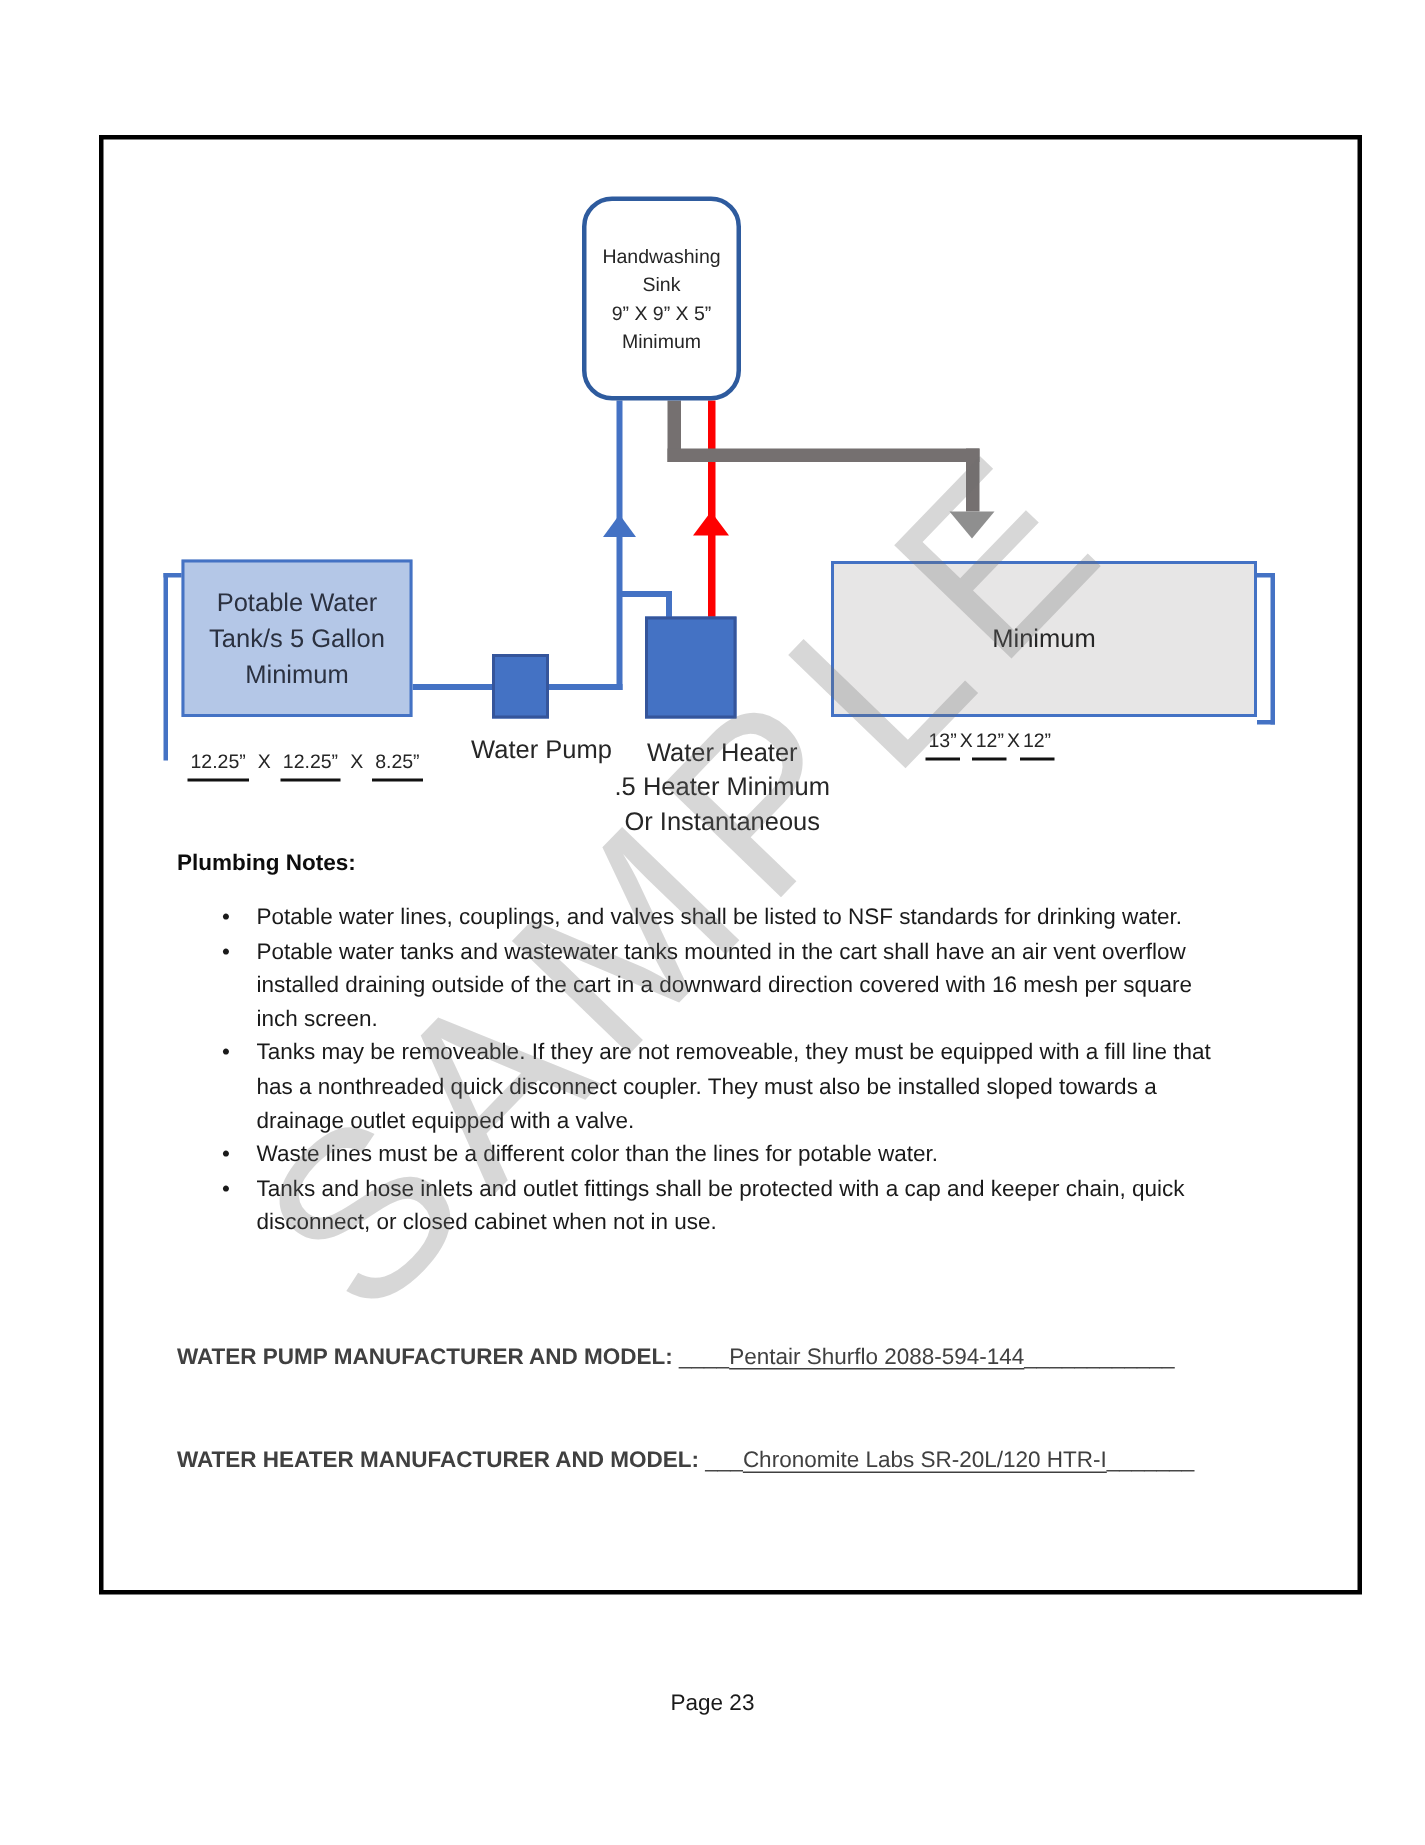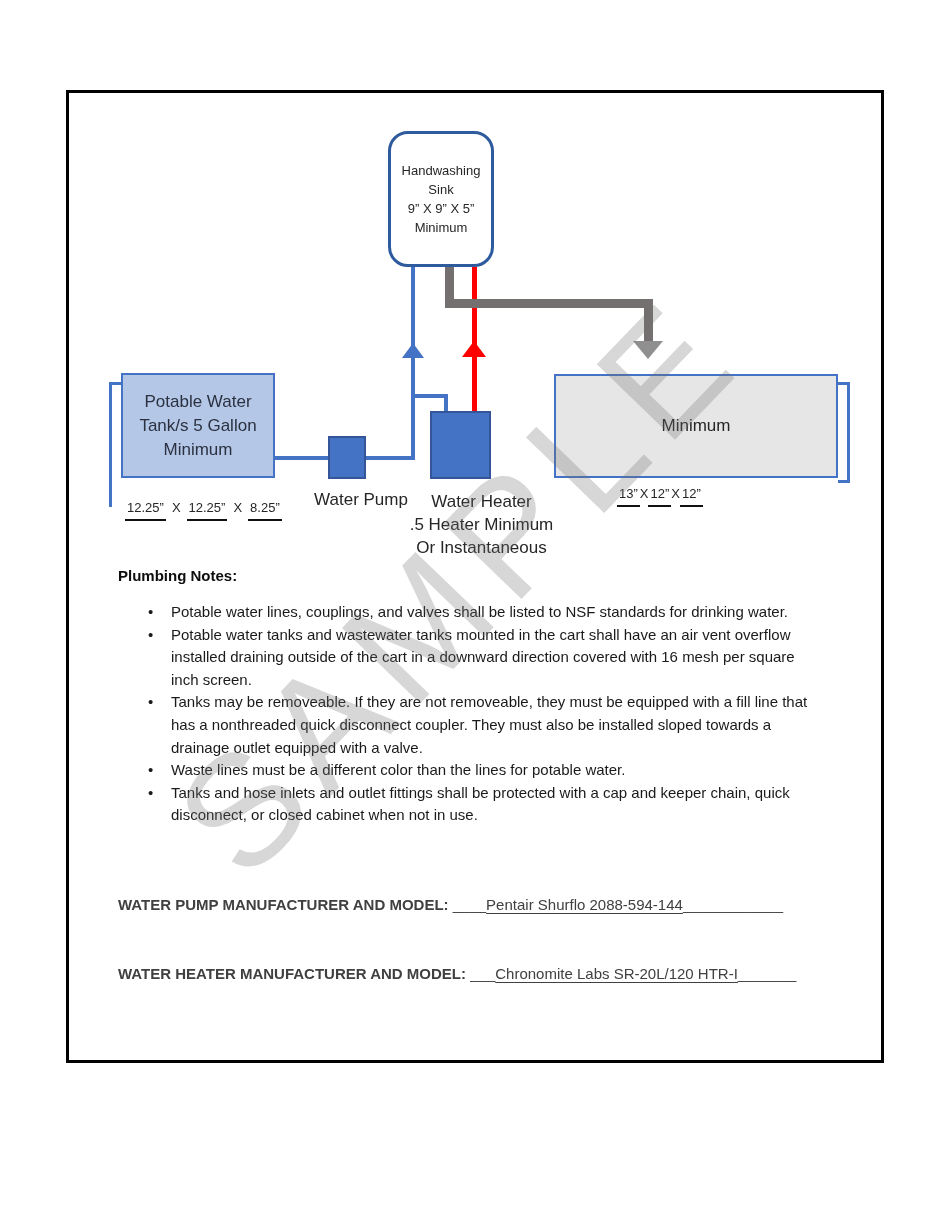--- a/index.html
+++ b/index.html
@@ -5,21 +5,21 @@
   html,body{margin:0;padding:0;background:#fff;}
   .page{
     position:relative;width:950px;height:1230px;background:#fff;overflow:hidden;
     font-family:"Liberation Sans",sans-serif;color:#1a1a1a;
   }
   .abs{position:absolute;}
   
   .doc-title{left:112px;top:57px;font-size:15px;font-weight:bold;letter-spacing:.2px;color:#0d0d0d;}
   .footer{left:0;top:1127px;width:100%;text-align:center;font-size:15px;color:#1a1a1a;}
   
-  .frame{left:66px;top:90px;width:812px;height:967px;border:3px solid #000;background:#fff;}
+  .frame{left:66px;top:90px;width:812px;height:967px;border:3px solid #000;background:#fff;padding-left:24px;}
   
   .line{position:absolute;z-index:1;}
   .blue{background:var(--potable-line,#4472c4);}
   .red{background:var(--hot-line,#fe0000);}
   .gray{background:var(--waste-line,#757070);}
   .arrow{position:absolute;width:0;height:0;z-index:2;}
   .arrow-up-blue{border-left:11px solid transparent;border-right:11px solid transparent;border-bottom:15px solid var(--potable-line,#4472c4);}
   .arrow-up-red{border-left:12px solid transparent;border-right:12px solid transparent;border-bottom:16px solid var(--hot-line,#fe0000);}
   .arrow-down-gray{border-left:15px solid transparent;border-right:15px solid transparent;border-top:18px solid #8f8f8f;}
   .sink{
@@ -141,13 +141,14 @@
       <span>____</span><span class="val">Pentair Shurflo 2088-594-144</span><span>____________</span>
     </div>
     <div class="abs equip equip-2">
       <span class="lbl">WATER HEATER MANUFACTURER AND MODEL:</span>
       <span>___</span><span class="val">Chronomite Labs SR-20L/120 HTR-I</span><span>_______</span>
     </div>
 
     <div class="abs watermark">SAMPLE</div>
   </div>
 
+  <div class="abs footer">Page 23</div>
 </div>
 
 </body></html>

